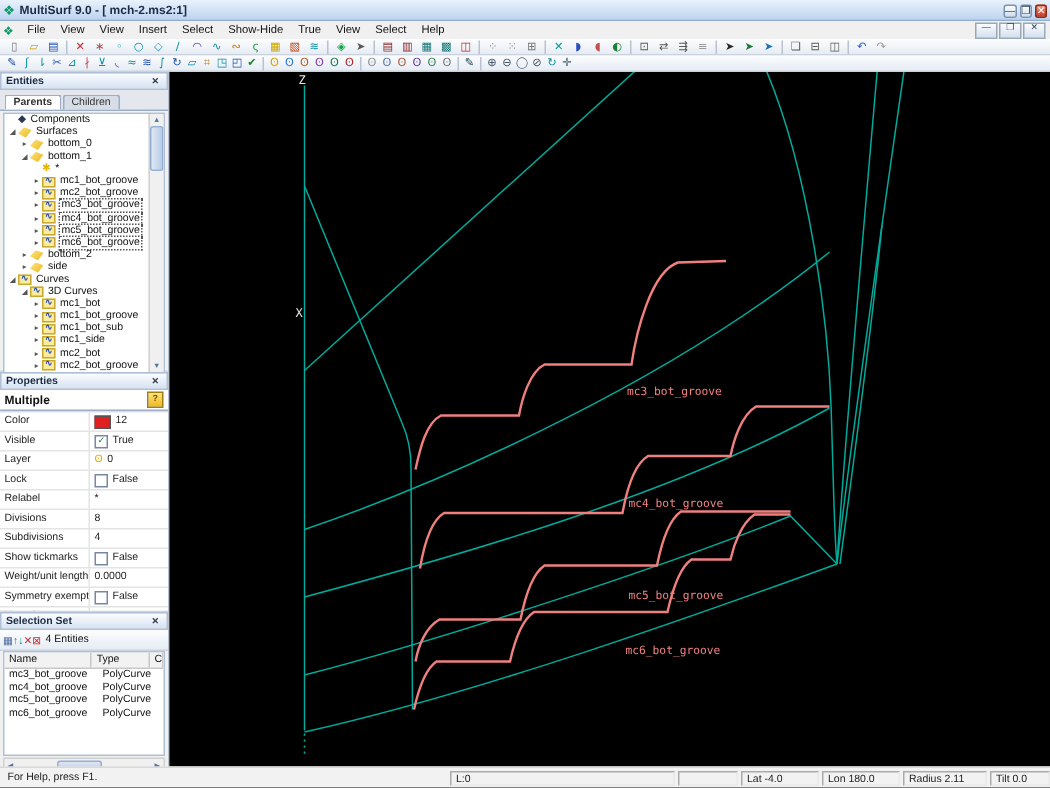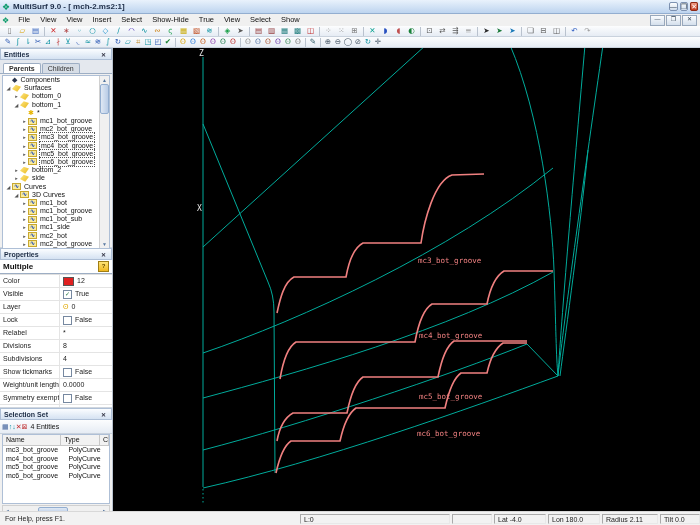--- a/index.html
+++ b/index.html
@@ -110,21 +110,21 @@
 <div id="app">
 
   <div id="titlebar">
     <span class="appicon">❖</span>
     <span class="ttl">MultiSurf 9.0 - [ mch-2.ms2:1]</span>
     <span id="winbtns"><span class="winbtn">—</span><span class="winbtn">❐</span><span class="winbtn close">✕</span></span>
   </div>
 
   <div id="menubar">
     <span class="docicon">❖</span>
-    <span id="menuitems"><span class="menuitem">File</span><span class="menuitem">View</span><span class="menuitem">View</span><span class="menuitem">Insert</span><span class="menuitem">Select</span><span class="menuitem">Show-Hide</span><span class="menuitem">True</span><span class="menuitem">View</span><span class="menuitem">Select</span><span class="menuitem">Show</span></span>
+    <span id="menuitems"><span class="menuitem">File</span><span class="menuitem">View</span><span class="menuitem">View</span><span class="menuitem">Insert</span><span class="menuitem">Select</span><span class="menuitem">Show-Hide</span><span class="menuitem">True</span><span class="menuitem">View</span><span class="menuitem">Select</span><span class="menuitem">Help</span></span>
     <span id="mdibtns">
         <span class="mdibtn">—</span>
         <span class="mdibtn">❐</span>
         <span class="mdibtn">✕</span>
       </span>
   </div>
 
   <div id="toolbar1" class="toolbar">
       <span class="ti" style="color: rgb(122, 122, 122);">▯</span>
       <span class="ti" style="color: rgb(216, 160, 0);">▱</span>

